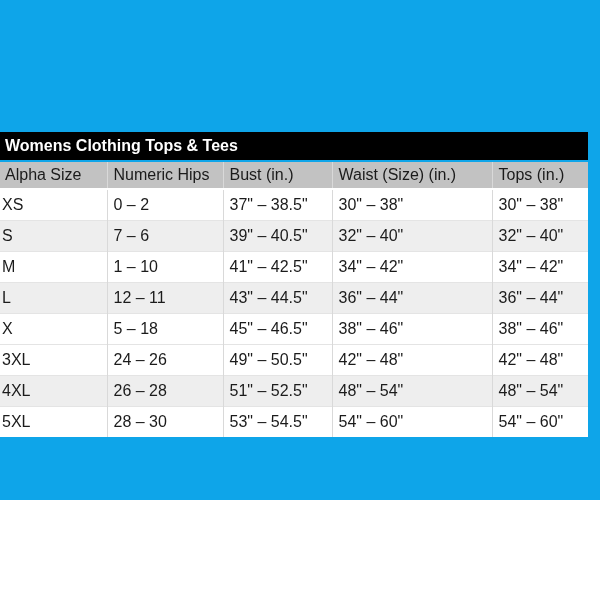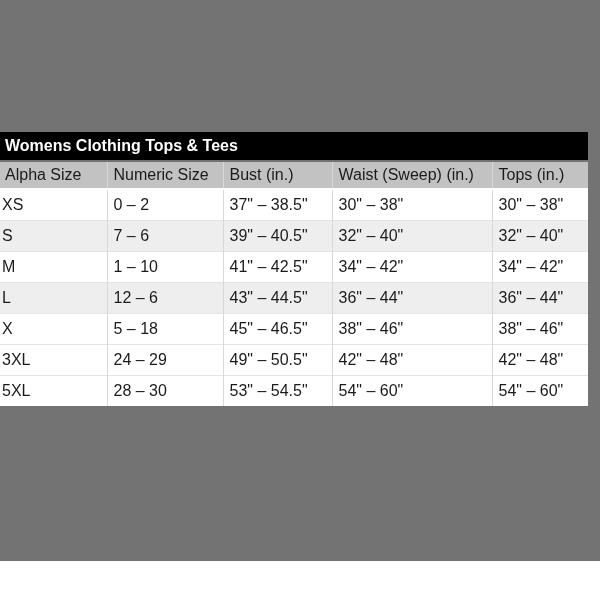--- a/index.html
+++ b/index.html
@@ -4,22 +4,22 @@
 <style>
   html, body {
     margin: 0;
     padding: 0;
     background: #ffffff;
     font-family: "Liberation Sans", sans-serif;
   }
   .canvas {
     position: relative;
     width: 600px;
-    height: 561px;
-    background: #737373;
+    height: 500px;
+    background: #0ea5e9;
     overflow: hidden;
   }
   .size-chart {
     position: absolute;
     top: 132px;
     left: 0;
     width: 588px;
   }
   .title-bar {
     box-sizing: border-box;
@@ -92,23 +92,23 @@
       <colgroup>
         <col style="width:107px">
         <col style="width:116px">
         <col style="width:109px">
         <col style="width:160px">
         <col style="width:96px">
       </colgroup>
       <thead>
         <tr>
           <th>Alpha Size</th>
-          <th>Numeric Size</th>
+          <th>Numeric Hips</th>
           <th>Bust (in.)</th>
-          <th>Waist (Sweep) (in.)</th>
+          <th>Waist (Size) (in.)</th>
           <th>Tops (in.)</th>
         </tr>
       </thead>
       <tbody>
           <tr>
             <td>XS</td>
             <td>0 – 2</td>
             <td>37" – 38.5"</td>
             <td>30" – 38"</td>
             <td>30" – 38"</td>
@@ -122,38 +122,45 @@
           </tr>
           <tr>
             <td>M</td>
             <td>1 – 10</td>
             <td>41" – 42.5"</td>
             <td>34" – 42"</td>
             <td>34" – 42"</td>
           </tr>
           <tr class="stripe">
             <td>L</td>
-            <td>12 – 6</td>
+            <td>12 – 11</td>
             <td>43" – 44.5"</td>
             <td>36" – 44"</td>
             <td>36" – 44"</td>
           </tr>
           <tr>
             <td>X</td>
             <td>5 – 18</td>
             <td>45" – 46.5"</td>
             <td>38" – 46"</td>
             <td>38" – 46"</td>
           </tr>
           <tr>
             <td>3XL</td>
-            <td>24 – 29</td>
+            <td>24 – 26</td>
             <td>49" – 50.5"</td>
             <td>42" – 48"</td>
             <td>42" – 48"</td>
+          </tr>
+          <tr class="stripe">
+            <td>4XL</td>
+            <td>26 – 28</td>
+            <td>51" – 52.5"</td>
+            <td>48" – 54"</td>
+            <td>48" – 54"</td>
           </tr>
           <tr>
             <td>5XL</td>
             <td>28 – 30</td>
             <td>53" – 54.5"</td>
             <td>54" – 60"</td>
             <td>54" – 60"</td>
           </tr>
         </tbody>
     </table>

